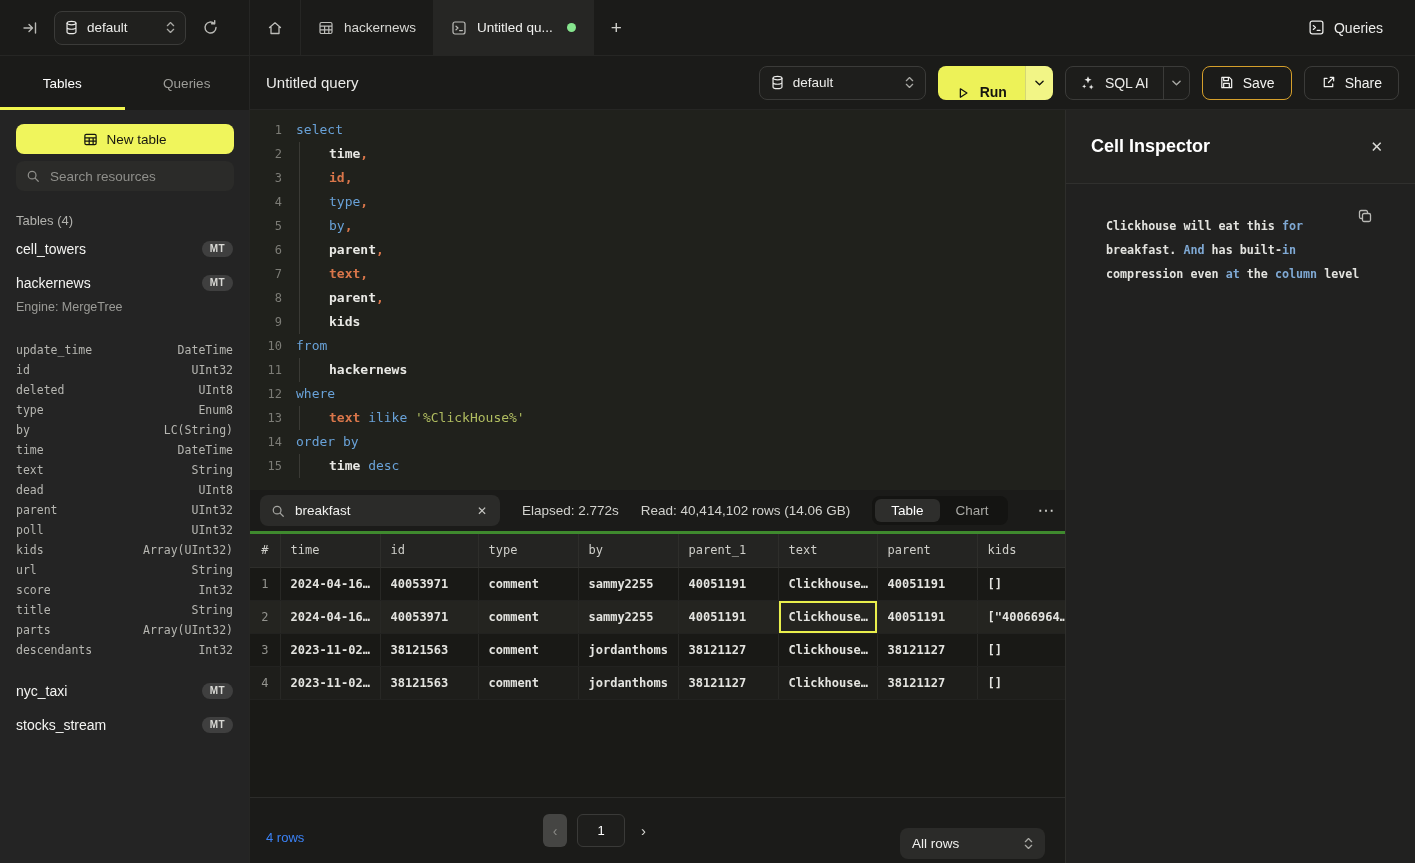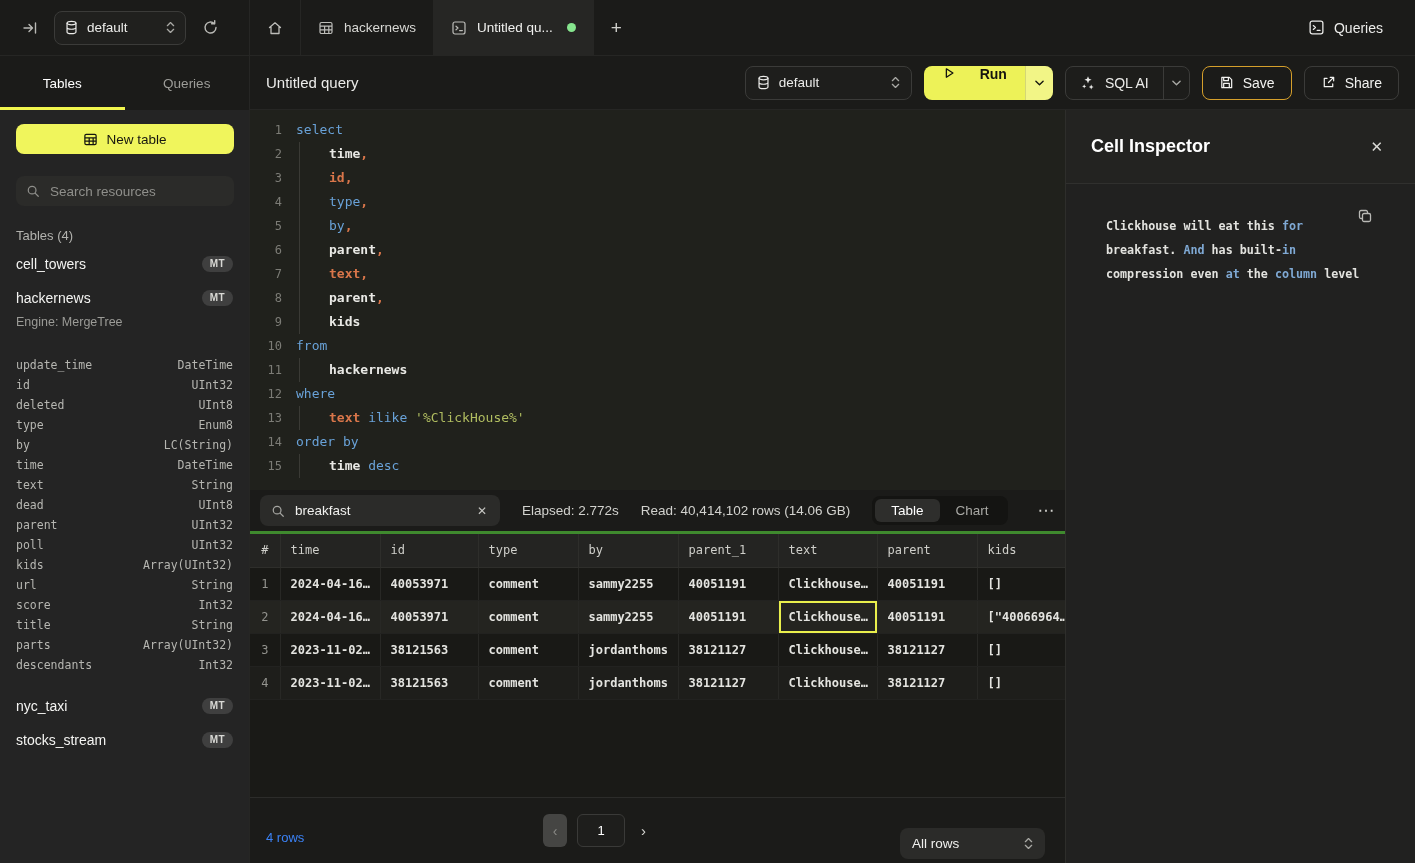--- a/index.html
+++ b/index.html
@@ -37,21 +37,21 @@
     background:#242424; border-right:1px solid #262624; }
   .sidebar-tabs { height:54px; background:#1b1b19; display:flex; }
   .s-tab { flex:1; display:flex; align-items:center; justify-content:center; position:relative;
     font-size:13.5px; color:#9d9d99; cursor:pointer; }
   .s-tab.active { color:#ffffff; font-weight:500; }
   .s-tab.active::after { content:""; position:absolute; left:0; right:0; bottom:0; height:3px; background:#f1f64e; }
   .sidebar-body { padding:14px 16px 0 16px; }
   .new-table-btn { width:218px; height:30px; background:#f0f55c; border:none; border-radius:8px;
     color:#15150f; font-size:13.5px; font-weight:500; display:flex; align-items:center; justify-content:center;
     gap:8px; cursor:pointer; font-family:"Liberation Sans",sans-serif; }
-  .search-box { margin-top:22px; width:218px; height:30px; background:#2b2b29; border-radius:8px;
+  .search-box { margin-top:7px; width:218px; height:30px; background:#2b2b29; border-radius:8px;
     display:flex; align-items:center; gap:8px; padding:0 10px; color:#8f8f8b; }
   .search-box input { flex:1; background:transparent; border:none; outline:none; color:#e6e6e3;
     font-size:13.5px; font-family:"Liberation Sans",sans-serif; min-width:0; }
   .search-box input::placeholder { color:#8f8f8b; }
   .section-label { margin:22px 0 4px 0; font-size:13px; color:#b2b2ae; }
   .tbl-item { display:flex; align-items:center; justify-content:space-between; padding:9px 0; cursor:pointer; }
   .tbl-name { font-size:14px; font-weight:500; color:#f4f4f2; }
   .badge { background:#3f3f3f; color:#d9d9d5; font-size:10px; font-weight:700; letter-spacing:.4px;
     padding:2px 8px 3px 8px; border-radius:9px; }
   .engine { font-size:12.5px; color:#9b9b97; margin:0 0 10px 0; }
@@ -63,21 +63,21 @@
   .main { position:absolute; left:250px; top:56px; width:1165px; height:807px; }
   .query-header { height:54px; background:#1b1b19; border-bottom:1px solid #262624;
     display:flex; align-items:center; padding:0 16px; }
   .qh-title { font-size:15px; color:#ececea; }
   .qh-controls { margin-left:auto; display:flex; align-items:center; gap:12px; }
   .qh-select { width:167px; height:34px; display:flex; align-items:center; gap:9px; padding:0 11px;
     border:1px solid #3b3b39; border-radius:8px; background:#1e1e1c; color:#ececea; font-size:13.5px; cursor:pointer; }
   .qh-select .updown { margin-left:auto; color:#a9a9a5; }
   .run-btn { display:flex; align-items:stretch; height:34px; border:none; border-radius:8px; overflow:hidden;
     background:#edf258; color:#15150f; cursor:pointer; padding:0; font-family:"Liberation Sans",sans-serif; }
-  .run-main { display:flex; align-items:flex-start; gap:24px; padding:0 18px; font-size:14px; font-weight:600; }
+  .run-main { display:flex; align-items:flex-end; gap:10px; padding:0 18px; font-size:14px; font-weight:600; }
   .run-caret { display:flex; align-items:center; justify-content:center; width:28px;
     background:rgba(255,255,255,.28); border-left:1px solid rgba(0,0,0,.12); color:#15150f; }
   .ghost-btn { display:flex; align-items:stretch; height:34px; background:#1d1d1b; border:1px solid #3b3b39;
     border-radius:8px; color:#ececea; cursor:pointer; padding:0; font-family:"Liberation Sans",sans-serif; overflow:hidden; }
   .ghost-main { display:flex; align-items:center; gap:9px; padding:0 14px; font-size:14px; }
   .ghost-caret { display:flex; align-items:center; justify-content:center; width:26px;
     border-left:1px solid #3b3b39; color:#a9a9a5; }
   .save-btn { display:flex; align-items:center; gap:9px; height:34px; padding:0 16px;
     background:transparent; border:1.5px solid #d59f2b; border-radius:8px; color:#f2f2f0;
     font-size:14px; cursor:pointer; font-family:"Liberation Sans",sans-serif; }

